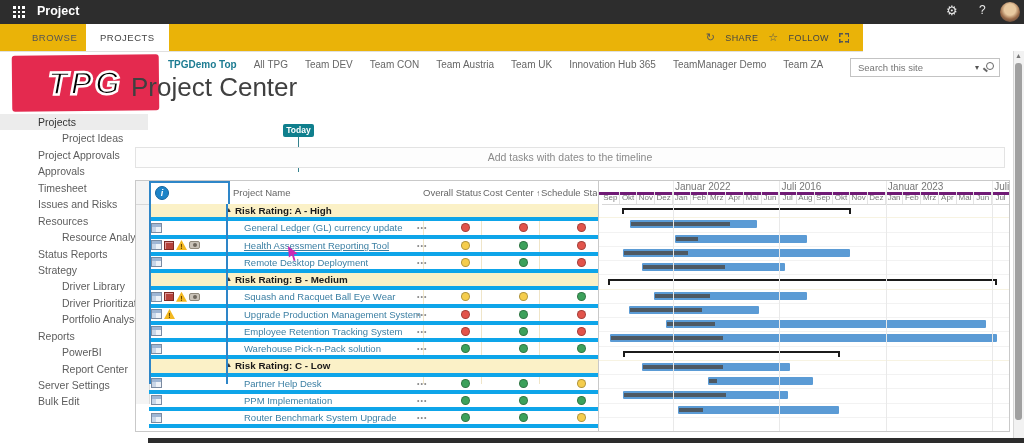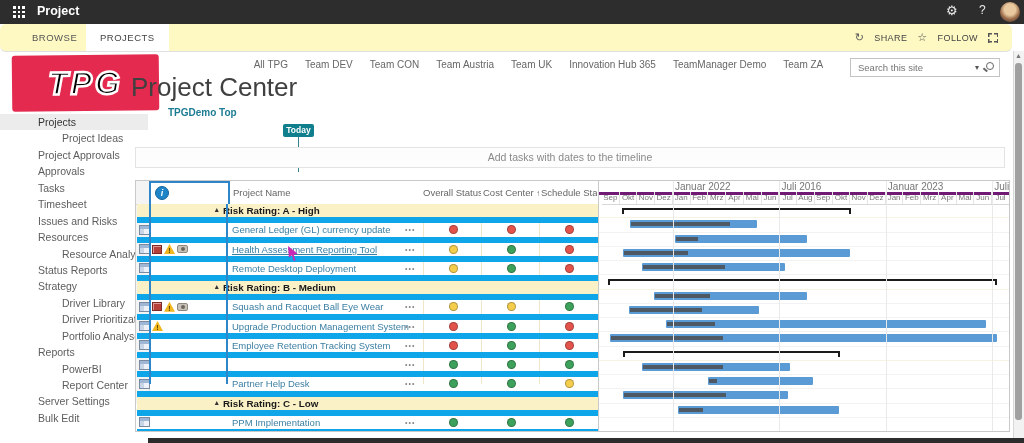--- a/index.html
+++ b/index.html
@@ -5,36 +5,36 @@
   html,body{margin:0;padding:0;}
   body{width:1024px;height:443px;overflow:hidden;font-family:"Liberation Sans",sans-serif;background:#fff;position:relative;}
   
   .topbar{position:absolute;left:0;top:0;width:1024px;height:24px;background:#2d2d2d;}
   .waffle{position:absolute;left:13px;top:6px;width:12px;height:12px;}
   .waffle i{position:absolute;width:2.5px;height:2.5px;background:#fff;border-radius:0;}
   .topbar-title{position:absolute;left:37px;top:4px;color:#fff;font-size:12.5px;font-weight:bold;}
   .top-ico{position:absolute;top:3px;color:#e8e8e8;font-size:13px;}
   .avatar{position:absolute;left:1000px;top:2px;width:20px;height:20px;border-radius:50%;background:radial-gradient(circle at 50% 38%,#e8c9a0 0 35%,#9a6b4a 60%,#3c3330 100%);}
   
-  .ribbon{position:absolute;left:0;top:24px;width:1012px;height:27px;background:#fef9c3;border-bottom:1px solid #e0e0e0;border-radius:6px;}
+  .ribbon{position:absolute;left:0;top:24px;width:863px;height:27px;background:#eab308;border-bottom:1px solid #e0e0e0;}
   .tab{position:absolute;top:0;height:27px;line-height:27px;font-size:9.5px;letter-spacing:.5px;color:#555;padding:0 14px;}
   .tab.active{background:#fff;color:#444;}
   .ribbon-right{position:absolute;right:14px;top:0;height:27px;display:flex;align-items:center;gap:10px;font-size:9px;letter-spacing:.4px;color:#444;}
   .r-ico{font-size:11px;color:#555;}
   .focus-ico{width:10px;height:10px;display:inline-block;background:
     linear-gradient(#555,#555) 0 0/4px 1.5px,linear-gradient(#555,#555) 0 0/1.5px 4px,
     linear-gradient(#555,#555) 100% 0/4px 1.5px,linear-gradient(#555,#555) 100% 0/1.5px 4px,
     linear-gradient(#555,#555) 0 100%/4px 1.5px,linear-gradient(#555,#555) 0 100%/1.5px 4px,
     linear-gradient(#555,#555) 100% 100%/4px 1.5px,linear-gradient(#555,#555) 100% 100%/1.5px 4px;background-repeat:no-repeat;}
   
   .logo{position:absolute;left:12px;top:55px;width:147px;height:56px;background:#e42a4f;border-radius:3px;display:flex;align-items:center;justify-content:center;transform:rotate(-.6deg);}
   .logo span{font-size:32px;font-weight:bold;font-style:italic;letter-spacing:3px;color:#000000;-webkit-text-stroke:2.5px #fff;}
   .page-title{position:absolute;left:131px;top:72px;font-size:26px;color:#404040;}
   .top-nav{position:absolute;left:168px;top:59px;width:672px;display:flex;gap:17px;font-size:10px;color:#666;white-space:nowrap;overflow:hidden;}
-  .navlink.active{color:#1d7c92;font-weight:bold;margin-top:48px;}
+  .navlink.active{color:#1d7c92;font-weight:bold;}
   .searchbox{position:absolute;left:850px;top:58px;width:148px;height:17px;border:1px solid #c3c3c3;background:#fff;}
   .searchbox input{position:absolute;left:5px;top:1px;width:108px;height:13px;border:none;outline:none;font-size:9.5px;color:#666;font-family:"Liberation Sans",sans-serif;}
   .search-caret{position:absolute;right:20px;top:4px;font-size:8px;color:#555;}
   .lens{position:absolute;right:5px;top:3px;width:6px;height:6px;border:1.5px solid #666;border-radius:50%;}
   .lens::after{content:"";position:absolute;left:-4px;top:6px;width:5px;height:1.5px;background:#666;transform:rotate(40deg);}
   
   .sidebar{position:absolute;left:0;top:114px;width:148px;bottom:0;background:#fff;font-size:10.5px;color:#5d5d5d;}
   .sideitem{height:16.45px;line-height:16.45px;padding-left:38px;white-space:nowrap;overflow:hidden;}
   .sideitem.ind{padding-left:62px;}
   .sideitem.sel{background:#ececec;color:#333;}
@@ -47,21 +47,21 @@
   .pane-left{width:462px;border-right:1px solid #c9c9c9;position:relative;overflow:hidden;background:#fff;}
   .pane-right{flex:1;position:relative;overflow:hidden;background:#fff;}
   .hdrL{position:absolute;left:0;top:0;right:0;height:23px;border-bottom:1px solid #d8d8d8;font-size:9.5px;color:#666;}
   .rowhdr-strip{position:absolute;left:0;top:0;width:13px;height:223px;background:#f4f4f4;border-right:1px solid #ddd;}
   .info-cell{position:absolute;left:13px;top:0;width:77px;height:21px;border:2px solid #2e86c8;background:#fff;}
   .info-ico{position:absolute;left:4px;top:3px;width:12px;height:12px;border-radius:50%;background:#1d84c8;border:1px solid #14639c;color:#fff;font-size:9px;font-weight:bold;font-style:italic;text-align:center;line-height:12px;}
   .hdr-label{position:absolute;top:0;height:23px;line-height:23px;white-space:nowrap;overflow:hidden;}
   .col-sel{position:absolute;left:13px;top:23px;width:75px;height:180px;border-left:2px solid #2e86c8;border-right:2px solid #2e86c8;pointer-events:none;}
   .colline{position:absolute;top:23px;width:1px;height:180px;background:#efe5c9;}
   .rowsL{position:absolute;left:0;top:23px;right:0;}
-  .rowL{position:relative;height:13.25px;border-bottom:6px solid #0ea5e9;margin-left:1px;font-size:9.5px;}
+  .rowL{position:relative;height:13.25px;border-bottom:4px solid #0ea5e9;margin-left:13px;font-size:9.5px;}
   .rowL.group{background:#fbf1c7;font-weight:bold;color:#1a1a1a;font-size:9.8px;}
   .tri{position:absolute;left:78px;top:2px;font-size:7px;color:#333;}
   .glabel{position:absolute;left:86px;top:0;line-height:13.25px;white-space:nowrap;}
   .c-icons{position:absolute;left:2px;top:1.5px;display:flex;gap:2px;align-items:center;}
   .c-name{position:absolute;left:77px;top:0;width:210px;line-height:13.25px;color:#3b7fa3;white-space:nowrap;overflow:hidden;padding-left:18px;}
   .c-name.u{text-decoration:underline;}
   .dots3{position:absolute;left:268px;top:0;line-height:13.25px;color:#888;font-size:7px;letter-spacing:1px;}
   .dot{position:absolute;top:2px;width:9px;height:9px;border-radius:50%;border:1px solid rgba(0,0,0,.28);box-sizing:border-box;}
   
   .ic{display:inline-block;}
@@ -142,21 +142,20 @@
   <input placeholder="Search this site" style="">
   <span class="search-caret">▾</span>
   <span class="lens"></span>
 </div>
 
 <div class="sidebar">
     <div class="sideitem sel">Projects</div>
     <div class="sideitem ind">Project Ideas</div>
     <div class="sideitem">Project Approvals</div>
     <div class="sideitem">Approvals</div>
-    <div class="sideitem">Tasks</div>
     <div class="sideitem">Timesheet</div>
     <div class="sideitem">Issues and Risks</div>
     <div class="sideitem">Resources</div>
     <div class="sideitem ind">Resource Analysis</div>
     <div class="sideitem">Status Reports</div>
     <div class="sideitem">Strategy</div>
     <div class="sideitem ind">Driver Library</div>
     <div class="sideitem ind">Driver Prioritization</div>
     <div class="sideitem ind">Portfolio Analyses</div>
     <div class="sideitem">Reports</div>
@@ -258,38 +257,39 @@
           <span class="c-name">Employee Retention Tracking System</span>
           <span class="dots3">•••</span>
           <span class="dot" style="left: 312px; background: rgb(226, 84, 75);"></span>
           <span class="dot" style="left: 370px; background: rgb(61, 161, 91);"></span>
           <span class="dot" style="left: 428px; background: rgb(226, 84, 75);"></span>
         </div>
         <div class="rowL">
           <span class="c-icons">
             <span class="ic ic-project"></span>
           </span>
+          <span class="c-name">Warehouse Pick-n-Pack solution</span>
           <span class="dots3">•••</span>
           <span class="dot" style="left: 312px; background: rgb(61, 161, 91);"></span>
           <span class="dot" style="left: 370px; background: rgb(61, 161, 91);"></span>
           <span class="dot" style="left: 428px; background: rgb(61, 161, 91);"></span>
-        </div>
-        <div class="rowL">
-          <span class="c-icons">
-            <span class="ic ic-project"></span>
-          </span>
-          <span class="c-name">Partner Help Desk</span>
-          <span class="dots3">•••</span>
-          <span class="dot" style="left: 312px; background: rgb(61, 161, 91);"></span>
-          <span class="dot" style="left: 370px; background: rgb(61, 161, 91);"></span>
-          <span class="dot" style="left: 428px; background: rgb(245, 205, 77);"></span>
         </div>
         <div class="rowL group">
           <span class="tri">▴</span>
           <span class="glabel">Risk Rating: C - Low</span>
+        </div>
+        <div class="rowL">
+          <span class="c-icons">
+            <span class="ic ic-project"></span>
+          </span>
+          <span class="c-name">Partner Help Desk</span>
+          <span class="dots3">•••</span>
+          <span class="dot" style="left: 312px; background: rgb(61, 161, 91);"></span>
+          <span class="dot" style="left: 370px; background: rgb(61, 161, 91);"></span>
+          <span class="dot" style="left: 428px; background: rgb(245, 205, 77);"></span>
         </div>
         <div class="rowL">
           <span class="c-icons">
             <span class="ic ic-project"></span>
           </span>
           <span class="c-name">PPM Implementation</span>
           <span class="dots3">•••</span>
           <span class="dot" style="left: 312px; background: rgb(61, 161, 91);"></span>
           <span class="dot" style="left: 370px; background: rgb(61, 161, 91);"></span>
           <span class="dot" style="left: 428px; background: rgb(61, 161, 91);"></span>

